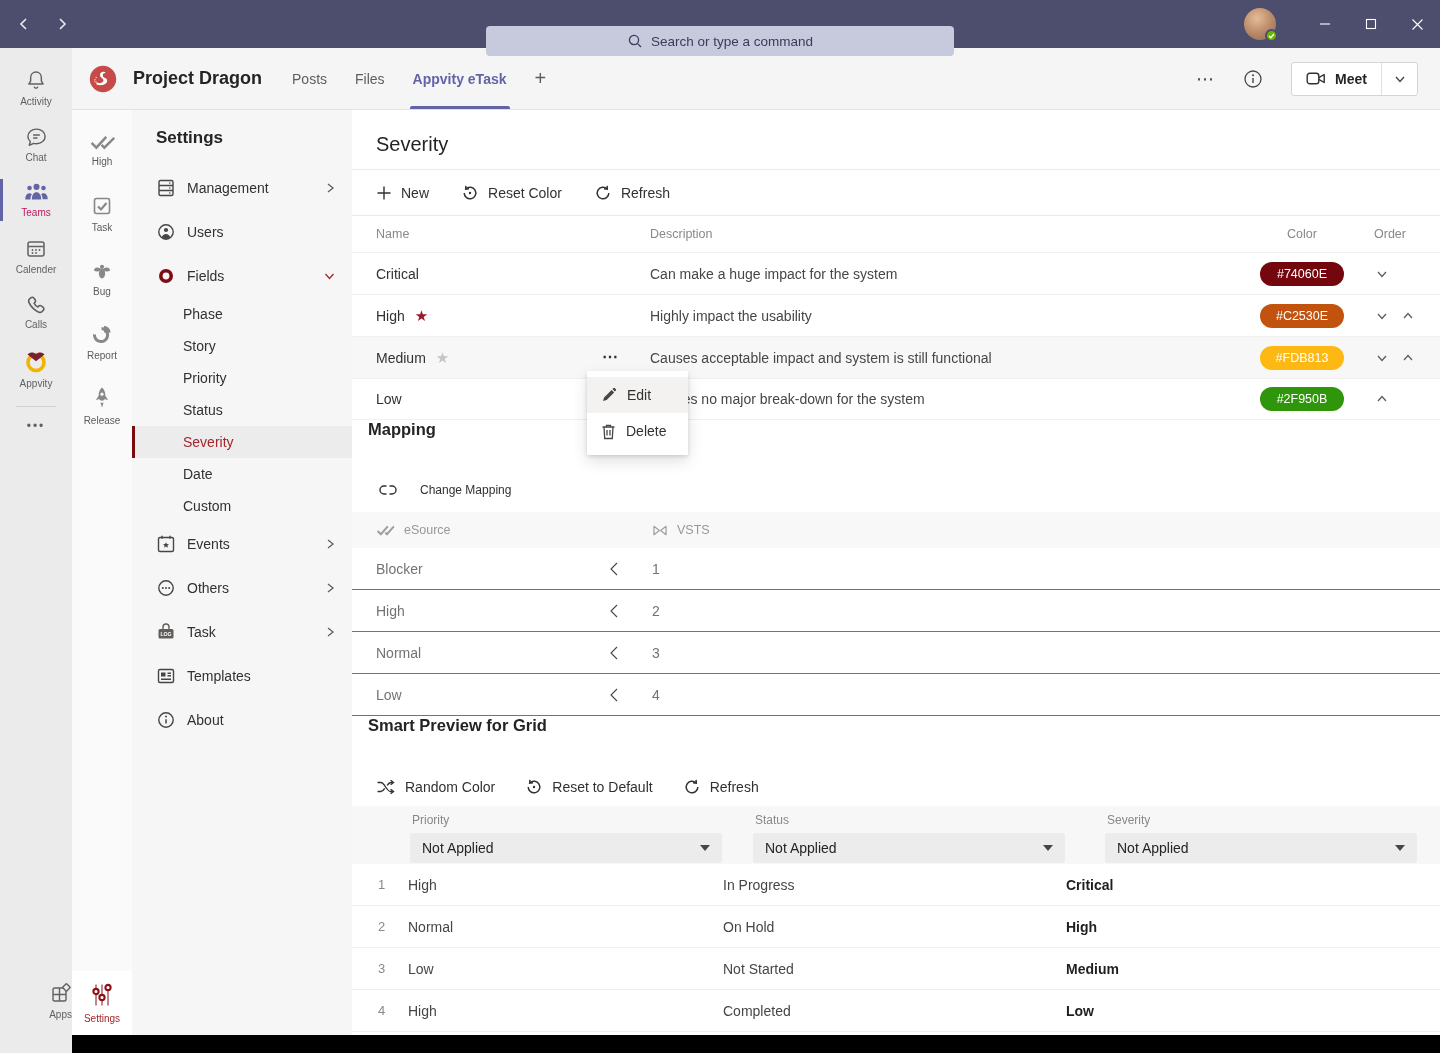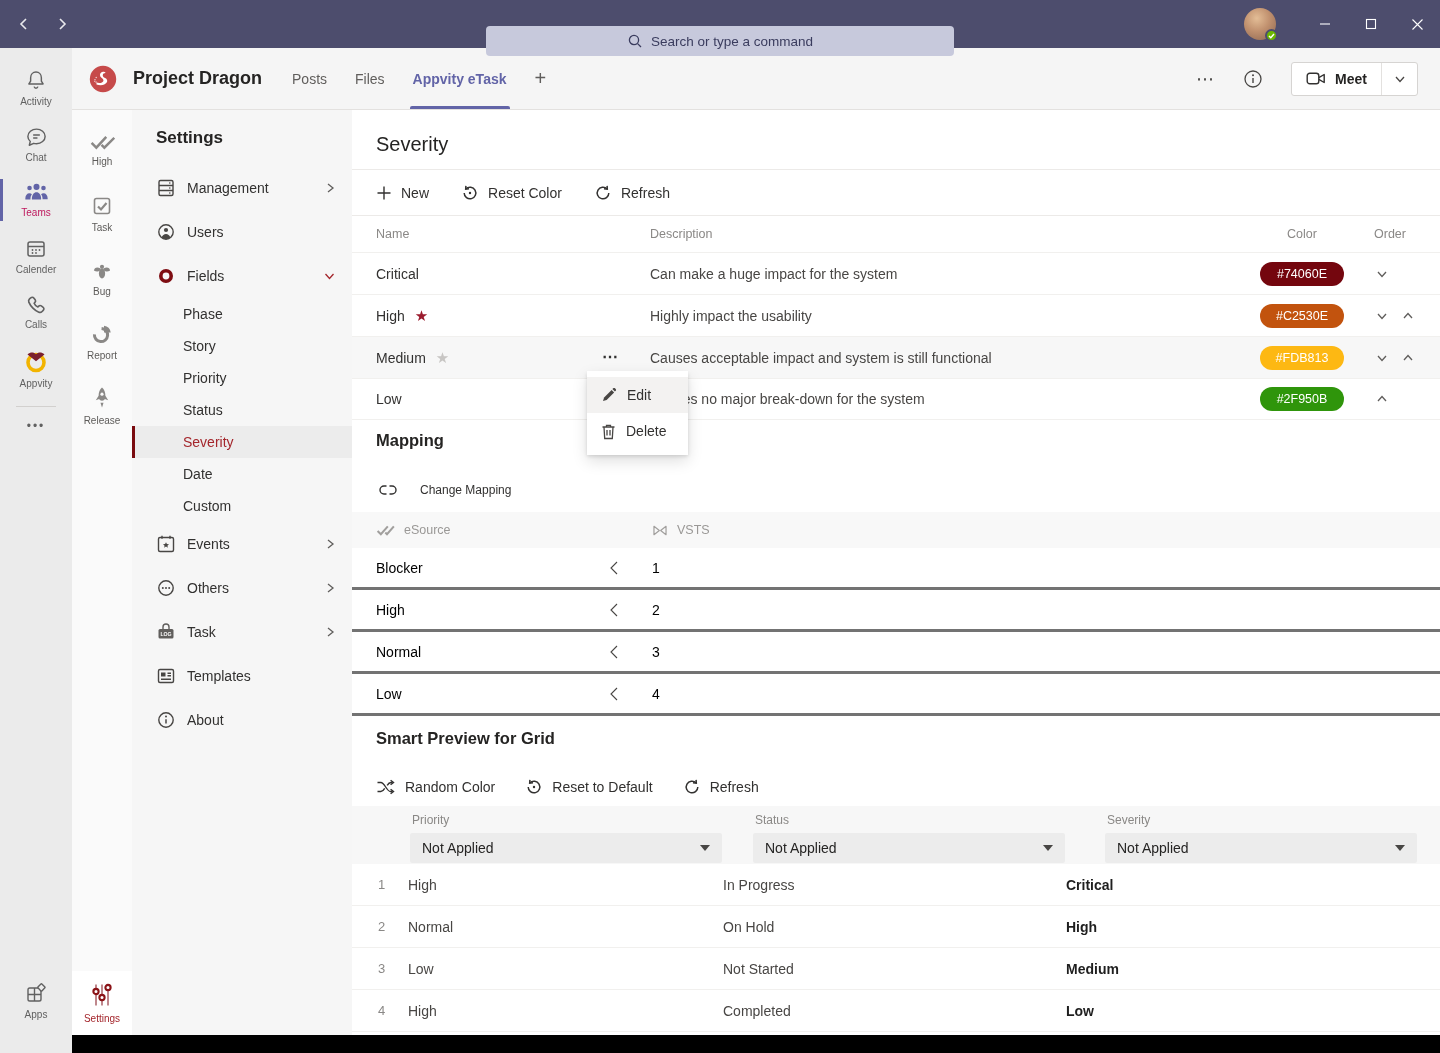--- a/index.html
+++ b/index.html
@@ -39,21 +39,21 @@
   
   .rail { position:absolute; left:0; top:48px; bottom:0; width:72px; background:#ebebeb; z-index:30;
           display:flex; flex-direction:column; align-items:center; padding-top:12px; }
   .rail-item { width:72px; height:56px; display:flex; flex-direction:column; align-items:center; justify-content:center;
                gap:4px; color:#616161; position:relative; flex:none; }
   .rail-item .lbl { font-size:10px; }
   .rail-item.active { color:#be185d; }
   .rail-item.active::before { content:""; position:absolute; left:0; top:7px; bottom:7px; width:3px; background:#6264a7; }
   .rail-divider { width:40px; border-top:1px solid #d2d0ce; margin:10px 0 2px; }
   .rail-more { height:34px; display:flex; align-items:center; color:#616161; font-size:12px; letter-spacing:2px; }
-  .rail-bottom { margin-top:auto; margin-bottom:24px; }
+  .rail-bottom { margin-top:auto; margin-bottom:24px;align-items:flex-end; }
 
   
   .col2 { position:absolute; left:72px; top:110px; bottom:18px; width:60px; background:#fafafa; z-index:10;
           display:flex; flex-direction:column; align-items:center; padding-top:8px; }
   .col2-item { width:60px; height:64px; display:flex; flex-direction:column; align-items:center; justify-content:center;
                gap:5px; color:#5d5b59; flex:none; }
   .col2-item .lbl { font-size:10px; }
   .col2-item.settings { margin-top:auto; background:#fff; color:#a4262c; }
 
   
@@ -79,29 +79,29 @@
   .trow.hovered { background:#f7f7f7; }
   .cell-name { display:flex; align-items:center; position:relative; height:100%; }
   .star { font-size:15px; margin-left:10px; line-height:1; }
   .star.filled { color:#9b1b2e; }
   .star.muted { color:#c8c6c4; }
   .row-more { position:absolute; left:226px; top:50%; transform:translateY(-58%); font-size:16px; font-weight:700; color:#323130; letter-spacing:1px; }
   .cell-desc { color:#484644; }
   .badge { width:84px; height:24px; border-radius:12px; color:#fff; font-size:12.5px; display:flex; align-items:center; justify-content:center; margin:0 auto;text-align:right; }
   .order-cell { display:flex; gap:10px; color:#605e5c; }
 
-  .sec-title-block { height:48px; display:flex; align-items:center; padding:0 0 8px 24px; }
+  .sec-title-block { height:48px; display:flex; align-items:flex-start; padding:0 0 8px 16px; }
   .sec-title-block.tall { height:52px; }
   .sec-title { font-size:16.5px; font-weight:700; color:#252423; }
   .change-map-row { height:44px; display:flex; align-items:center; gap:22px; padding-left:26px; font-size:12px; color:#323130; }
 
   .map-grid { display:grid; grid-template-columns:231px 45px 1fr; padding-left:24px; align-items:center; }
   .map-head { height:36px; background:#f8f8f8; color:#9a9896; font-size:12.5px; }
   .map-head .hcell { display:flex; align-items:center; gap:9px; }
-  .map-row { height:42px; border-bottom:3px solid #737373; font-size:14px; color:#000000; }
+  .map-row { height:42px; border-bottom:1px solid #737373; font-size:14px; color:#737373; }
   .map-row:first-of-type { border-top:1px solid #f1f0ee; }
   .map-chev { display:flex; padding-left:2px; }
 
   .pv-toolbar { height:38px; display:flex; align-items:center; padding-left:24px; gap:30px; }
   .filter-band { height:58px; background:#f7f7f7; position:relative; }
   .filter { position:absolute; top:7px; width:312px; }
   .filter.f1 { left:58px; } .filter.f2 { left:401px; } .filter.f3 { left:753px; }
   .flabel { font-size:12px; color:#8a8886; margin-bottom:6px; margin-left:2px; }
   .fselect { height:30px; background:#ececec; border-radius:2px; display:flex; align-items:center; padding:0 12px; font-size:14px; color:#252423; position:relative; }
   .tri { position:absolute; right:12px; width:0; height:0; border-left:5.5px solid transparent; border-right:5.5px solid transparent; border-top:6.5px solid #484644; }

